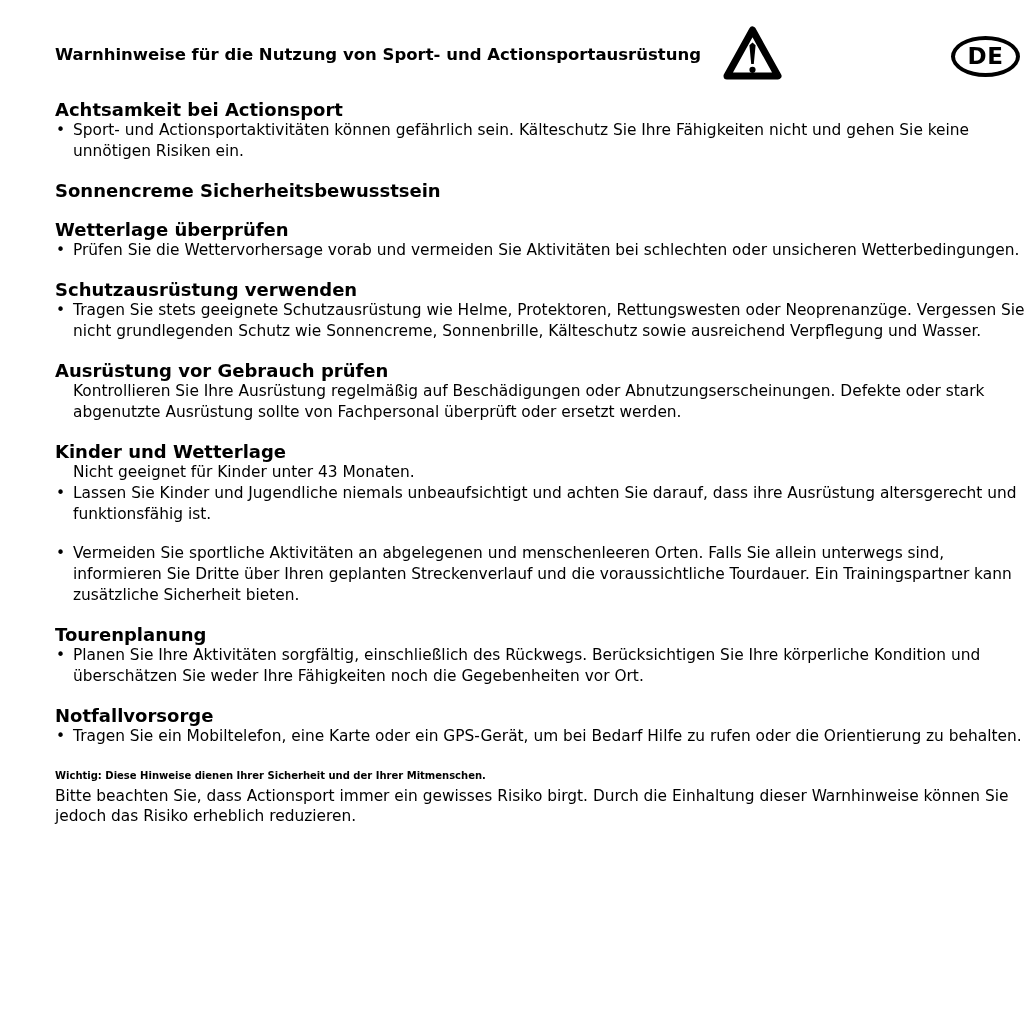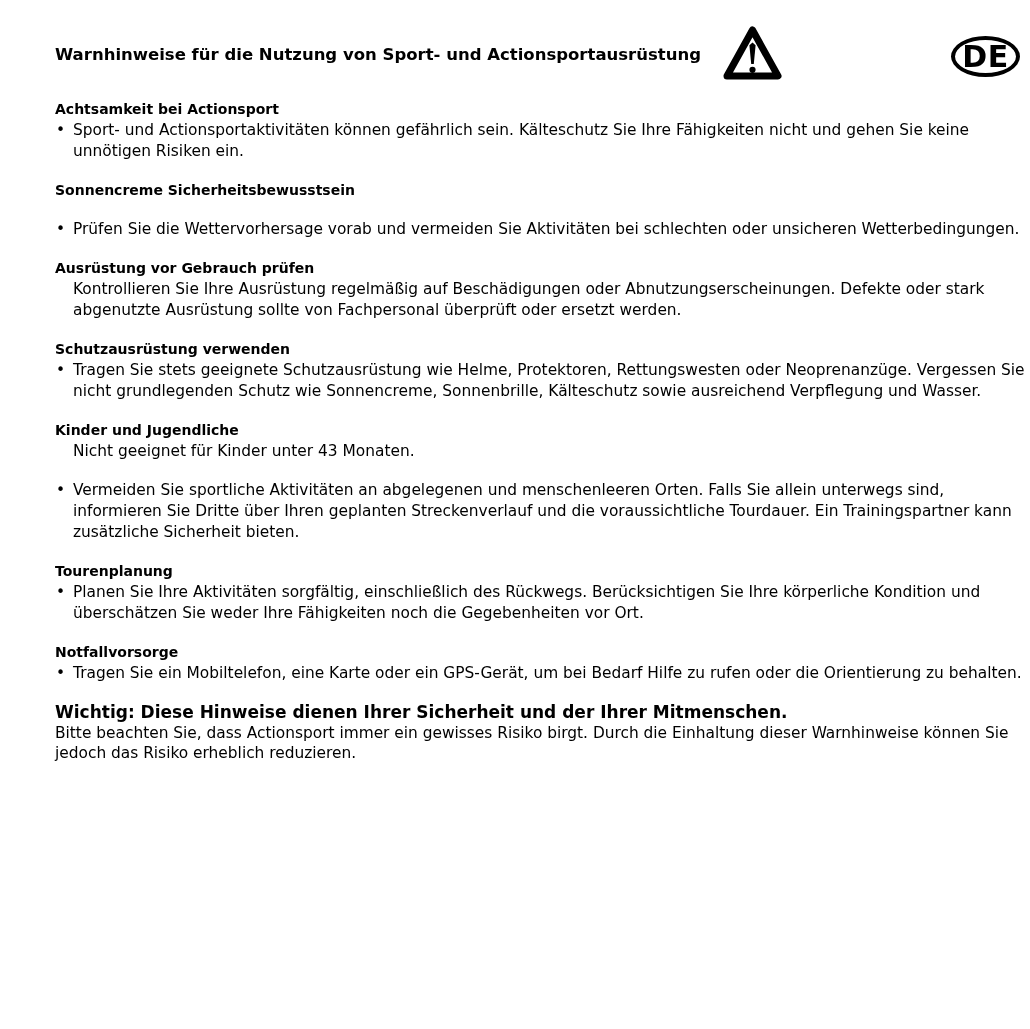--- a/index.html
+++ b/index.html
@@ -34,53 +34,53 @@
     position: absolute;
     top: 36px;
     left: 920px;
     width: 69px;
     height: 41px;
     border: 4px solid #000000;
     border-radius: 50%;
     display: flex;
     align-items: center;
     justify-content: center;
-    font-size: 30px;
+    font-size: 23px;
     font-weight: bold;
     letter-spacing: 0.5px;
     padding-bottom: 1px;
   }
   .content {
     position: absolute;
     top: 99px;
     left: 24px;
     width: 976px;
     font-size: 15.4px;
     line-height: 21px;
   }
   section { margin-bottom: 18px; }
   section h2 {
-    font-size: 14px;
+    font-size: 18px;
     font-weight: bold;
     line-height: 21px;
   }
   .item {
     position: relative;
     padding-left: 18px;
     line-height: 21px;
   }
   .item.bullet::before {
     content: "\2022";
     position: absolute;
     left: 1px;
     top: 0;
   }
   .footer-block { margin-top: 18px; }
   .footer-block h2 {
-    font-size: 17px;
+    font-size: 10px;
     font-weight: bold;
     line-height: 21px;
   }
   .footer-block p { line-height: 20px; }
 </style>
 </head>
 <body>
 
 <div class="page">
 
@@ -101,36 +101,38 @@
     <section>
       <h2>Achtsamkeit bei Actionsport</h2>
       <p class="item bullet">Sport- und Actionsportaktivitäten können gefährlich sein. Kälteschutz Sie Ihre Fähigkeiten nicht und gehen Sie keine unnötigen Risiken ein.</p>
     </section>
 
     <section>
       <h2>Sonnencreme Sicherheitsbewusstsein</h2>
     </section>
 
     <section>
+      <h2>Wetterlage überprüfen</h2>
       <p class="item bullet">Prüfen Sie die Wettervorhersage vorab und vermeiden Sie Aktivitäten bei schlechten oder unsicheren Wetterbedingungen.</p>
+    </section>
+
+    <section>
+      <h2>Schutzausrüstung verwenden</h2>
+      <p class="item bullet">Tragen Sie stets geeignete Schutzausrüstung wie Helme, Protektoren, Rettungswesten oder Neoprenanzüge. Vergessen Sie nicht grundlegenden Schutz wie Sonnencreme, Sonnenbrille, Kälteschutz sowie ausreichend Verpflegung und Wasser.</p>
     </section>
 
     <section>
       <h2>Ausrüstung vor Gebrauch prüfen</h2>
       <p class="item">Kontrollieren Sie Ihre Ausrüstung regelmäßig auf Beschädigungen oder Abnutzungserscheinungen. Defekte oder stark abgenutzte Ausrüstung sollte von Fachpersonal überprüft oder ersetzt werden.</p>
     </section>
 
     <section>
-      <h2>Schutzausrüstung verwenden</h2>
-      <p class="item bullet">Tragen Sie stets geeignete Schutzausrüstung wie Helme, Protektoren, Rettungswesten oder Neoprenanzüge. Vergessen Sie nicht grundlegenden Schutz wie Sonnencreme, Sonnenbrille, Kälteschutz sowie ausreichend Verpflegung und Wasser.</p>
-    </section>
-
-    <section>
-      <h2>Kinder und Jugendliche</h2>
+      <h2>Kinder und Wetterlage</h2>
       <p class="item">Nicht geeignet für Kinder unter 43 Monaten.</p>
+      <p class="item bullet">Lassen Sie Kinder und Jugendliche niemals unbeaufsichtigt und achten Sie darauf, dass ihre Ausrüstung altersgerecht und funktionsfähig ist.</p>
     </section>
 
     <section>
       <p class="item bullet">Vermeiden Sie sportliche Aktivitäten an abgelegenen und menschenleeren Orten. Falls Sie allein unterwegs sind, informieren Sie Dritte über Ihren geplanten Streckenverlauf und die voraussichtliche Tourdauer. Ein Trainingspartner kann zusätzliche Sicherheit bieten.</p>
     </section>
 
     <section>
       <h2>Tourenplanung</h2>
       <p class="item bullet">Planen Sie Ihre Aktivitäten sorgfältig, einschließlich des Rückwegs. Berücksichtigen Sie Ihre körperliche Kondition und überschätzen Sie weder Ihre Fähigkeiten noch die Gegebenheiten vor Ort.</p>
     </section>

